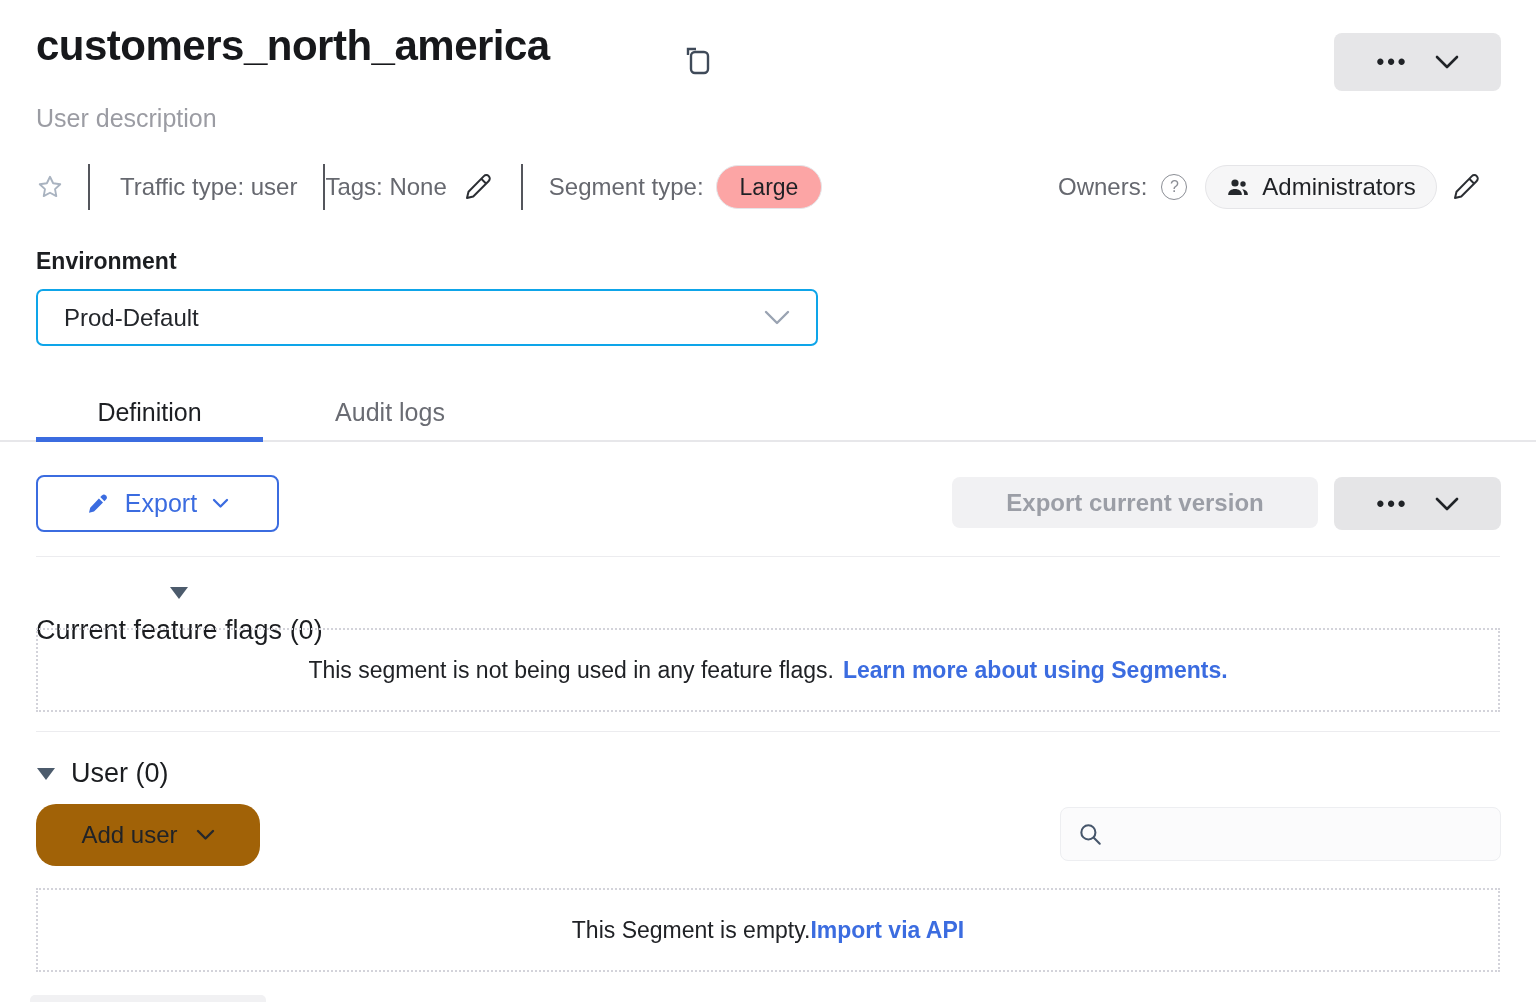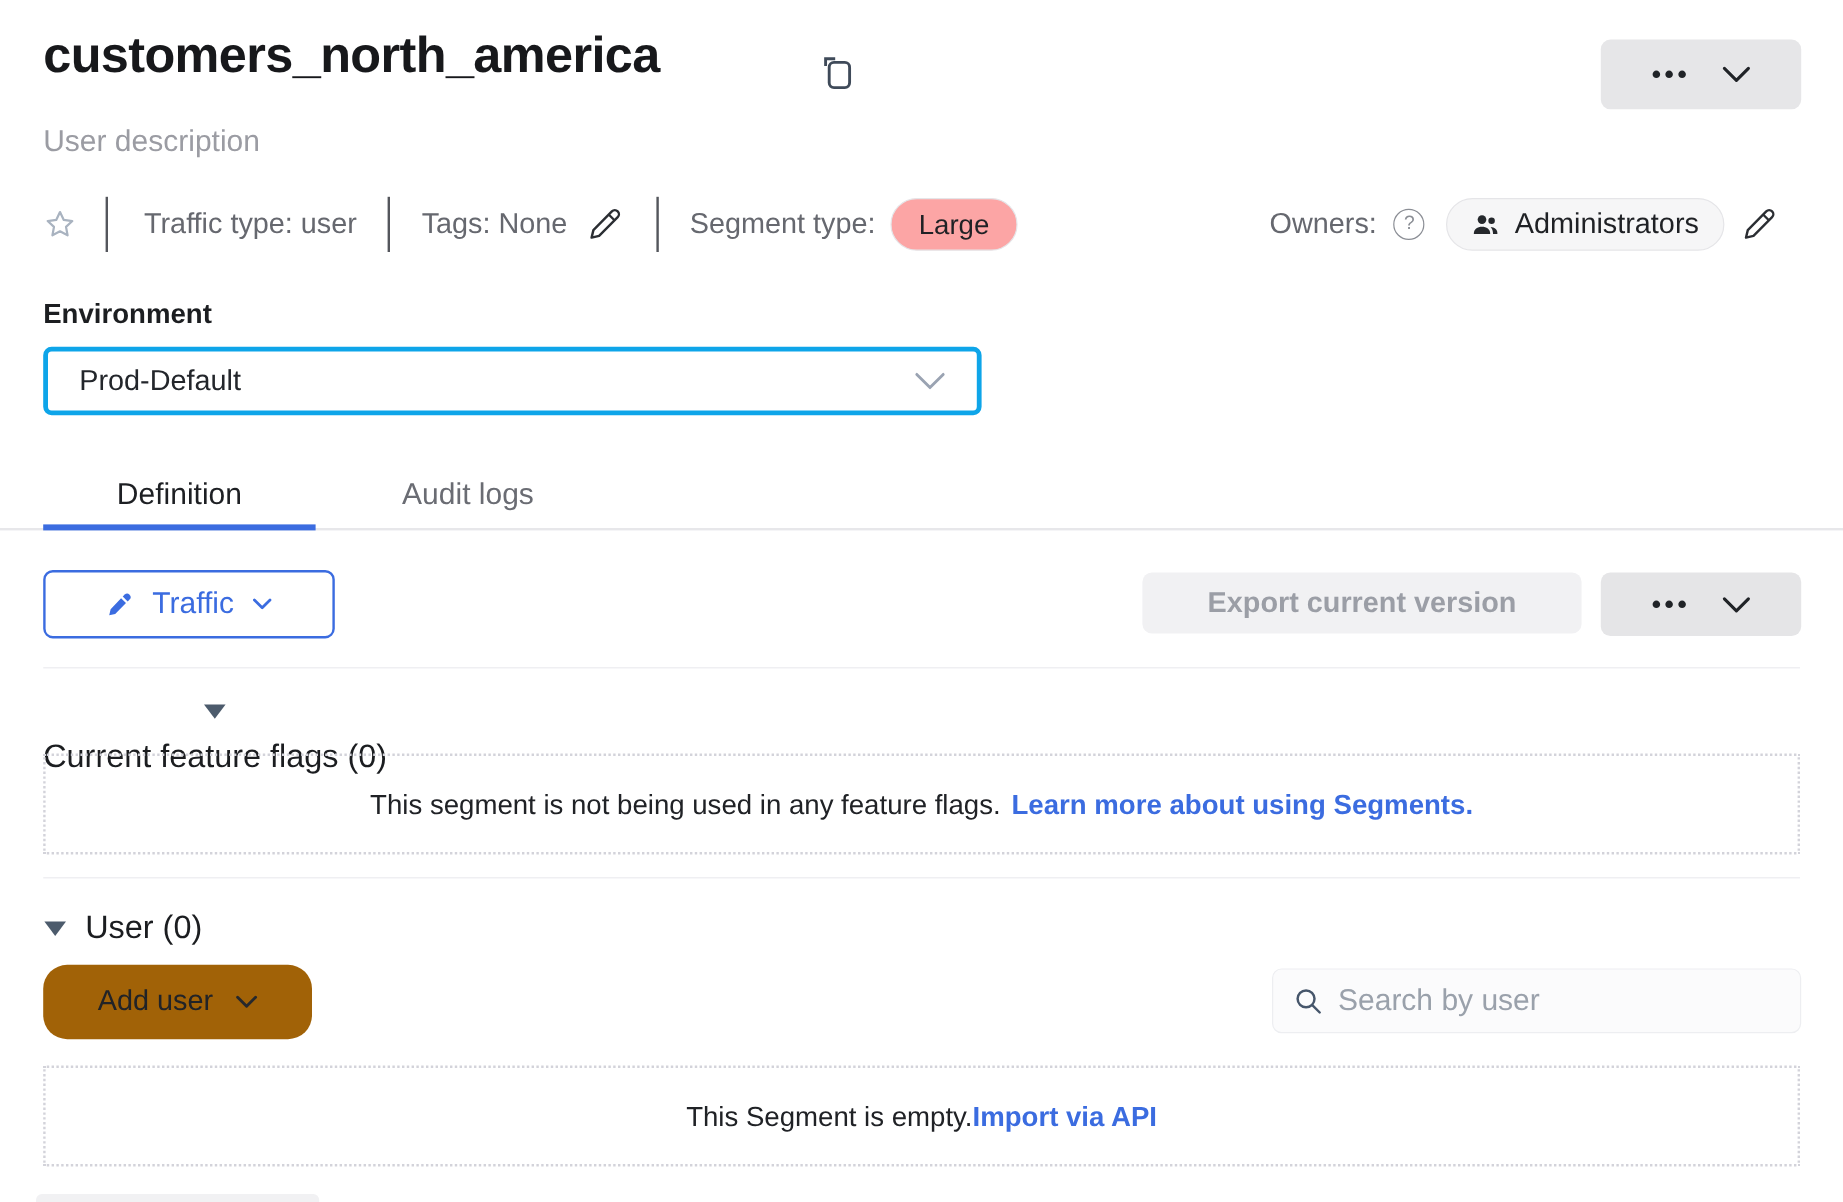--- a/index.html
+++ b/index.html
@@ -25,21 +25,21 @@
     display:flex; align-items:center; font-size:23px; color:#1f2125; }
   .owners-row { left:1058px; top:163px; height:48px; display:flex; align-items:center; }
   .chip { height:44px; padding:0 20px; background:#f6f6f7; border:1px solid #e5e5e8; border-radius:22px;
     display:flex; align-items:center; gap:12px; font-size:24px; color:#1f2125; cursor:pointer; }
   .help { width:26px; height:26px; border:1.6px solid #8b8e95; border-radius:50%; color:#8b8e95;
     font-size:16px; display:flex; align-items:center; justify-content:center; cursor:pointer; background:none; }
   .icon-btn { background:none; border:none; padding:0; cursor:pointer; color:#2b2e33; }
 
   
   .env-label { left:36px; top:248px; font-size:23px; font-weight:700; color:#1c1e21; }
-  .env-select { left:36px; top:289px; width:782px; height:57px; background:#fff; border:4px solid #0ea5e9;
+  .env-select { left:36px; top:289px; width:782px; height:57px; background:#fff; border:2px solid #0ea5e9;
     border-radius:7px; display:flex; align-items:center; padding:0 26px; font-size:24px; color:#23262b;
     cursor:pointer; justify-content:space-between; }
 
   
   .tabs-bar { left:0; top:385px; width:1536px; height:57px; border-bottom:2px solid #e7e7ea; }
   .tab { position:absolute; top:0; height:55px; display:flex; align-items:center; justify-content:center;
     font-size:25px; cursor:pointer; background:none; border:none; }
   .tab.active { left:36px; width:227px; font-weight:400; color:#1d1f23; }
   .tab.inactive { left:320px; width:140px; font-weight:400; color:#6a6c73; }
   .tab-underline { left:36px; top:437px; width:227px; height:5px; background:#3b6ce0; }
@@ -100,21 +100,21 @@
 
 <div class="abs meta-row">
   <button class="icon-btn" style="margin-right:24px;">
     <svg width="28" height="28" viewBox="0 0 24 24" fill="none" stroke="#a9b3c0" stroke-width="1.6" stroke-linejoin="round">
       <path d="M12 3.2l2.7 5.6 6.1.8-4.5 4.2 1.1 6-5.4-2.9-5.4 2.9 1.1-6-4.5-4.2 6.1-.8L12 3.2z"></path>
     </svg>
   </button>
   <div class="vdiv"></div>
   <span class="meta-txt" style="margin:0 26px 0 30px;">Traffic type: user</span>
   <div class="vdiv"></div>
-  <span class="meta-txt" style="margin-left:26px;">Tags: None</span>
+  <span class="meta-txt" style="">Tags: None</span>
   <button class="icon-btn" style="margin:0 28px 0 16px;">
     <span>
       <svg width="30" height="30" viewBox="0 0 24 24" fill="none" stroke="#2b2e33" stroke-width="1.6" stroke-linejoin="round">
         <path d="M16.7 3.3a2.6 2.6 0 013.9 3.9L8.2 19.6 3.2 20.8l1.2-5L16.7 3.3z"></path>
         <path d="M14.6 5.4l4 4"></path>
       </svg>
     </span>
   </button>
   <div class="vdiv"></div>
   <span class="meta-txt" style="margin:0 12px 0 26px;">Segment type:</span>
@@ -161,21 +161,21 @@
 </div>
 <div class="abs tab-underline"></div>
 
 <button class="abs editing-btn">
   <span>
     <svg width="24" height="24" viewBox="0 0 24 24" fill="#3b6ce0">
       <path d="M15.9 3.5a2.9 2.9 0 014.1 4.1l-1.6 1.6-4.1-4.1 1.6-1.6z"></path>
       <path d="M12.9 6.5l4.1 4.1-9 9-5 1.2 1.2-5.1 8.7-9.2z"></path>
     </svg>
   </span>
-  <span>Traffic</span>
+  <span>Export</span>
   <span>
     <svg width="17" height="11" viewBox="0 0 17 11" fill="none" stroke="#3b6ce0" stroke-width="2.3" stroke-linecap="round" stroke-linejoin="round">
         <polyline points="2,2 8.5,8.5 15,2"></polyline>
       </svg>
   </span>
 </button>
 
 <button class="abs export-btn">Export current version</button>
 
 <button class="abs tb-more">
@@ -223,21 +223,20 @@
   </span>
 </button>
 
 <div class="abs search-box">
   <span>
     <svg width="26" height="26" viewBox="0 0 24 24" fill="none" stroke="#46566b" stroke-width="1.9" stroke-linecap="round">
       <circle cx="10.5" cy="10.5" r="6.5"></circle>
         <line x1="15.5" y1="15.5" x2="21" y2="21"></line>
     </svg>
   </span>
-  <input type="text" placeholder="Search by user" style="">
 </div>
 
 <div class="abs dotted-box" style="top:888px;">
   <span>This Segment is empty.</span>
   <a class="blue-link">Import via API</a>
 </div>
 
 <div class="abs bottom-stub"></div>
 
 </body></html>

